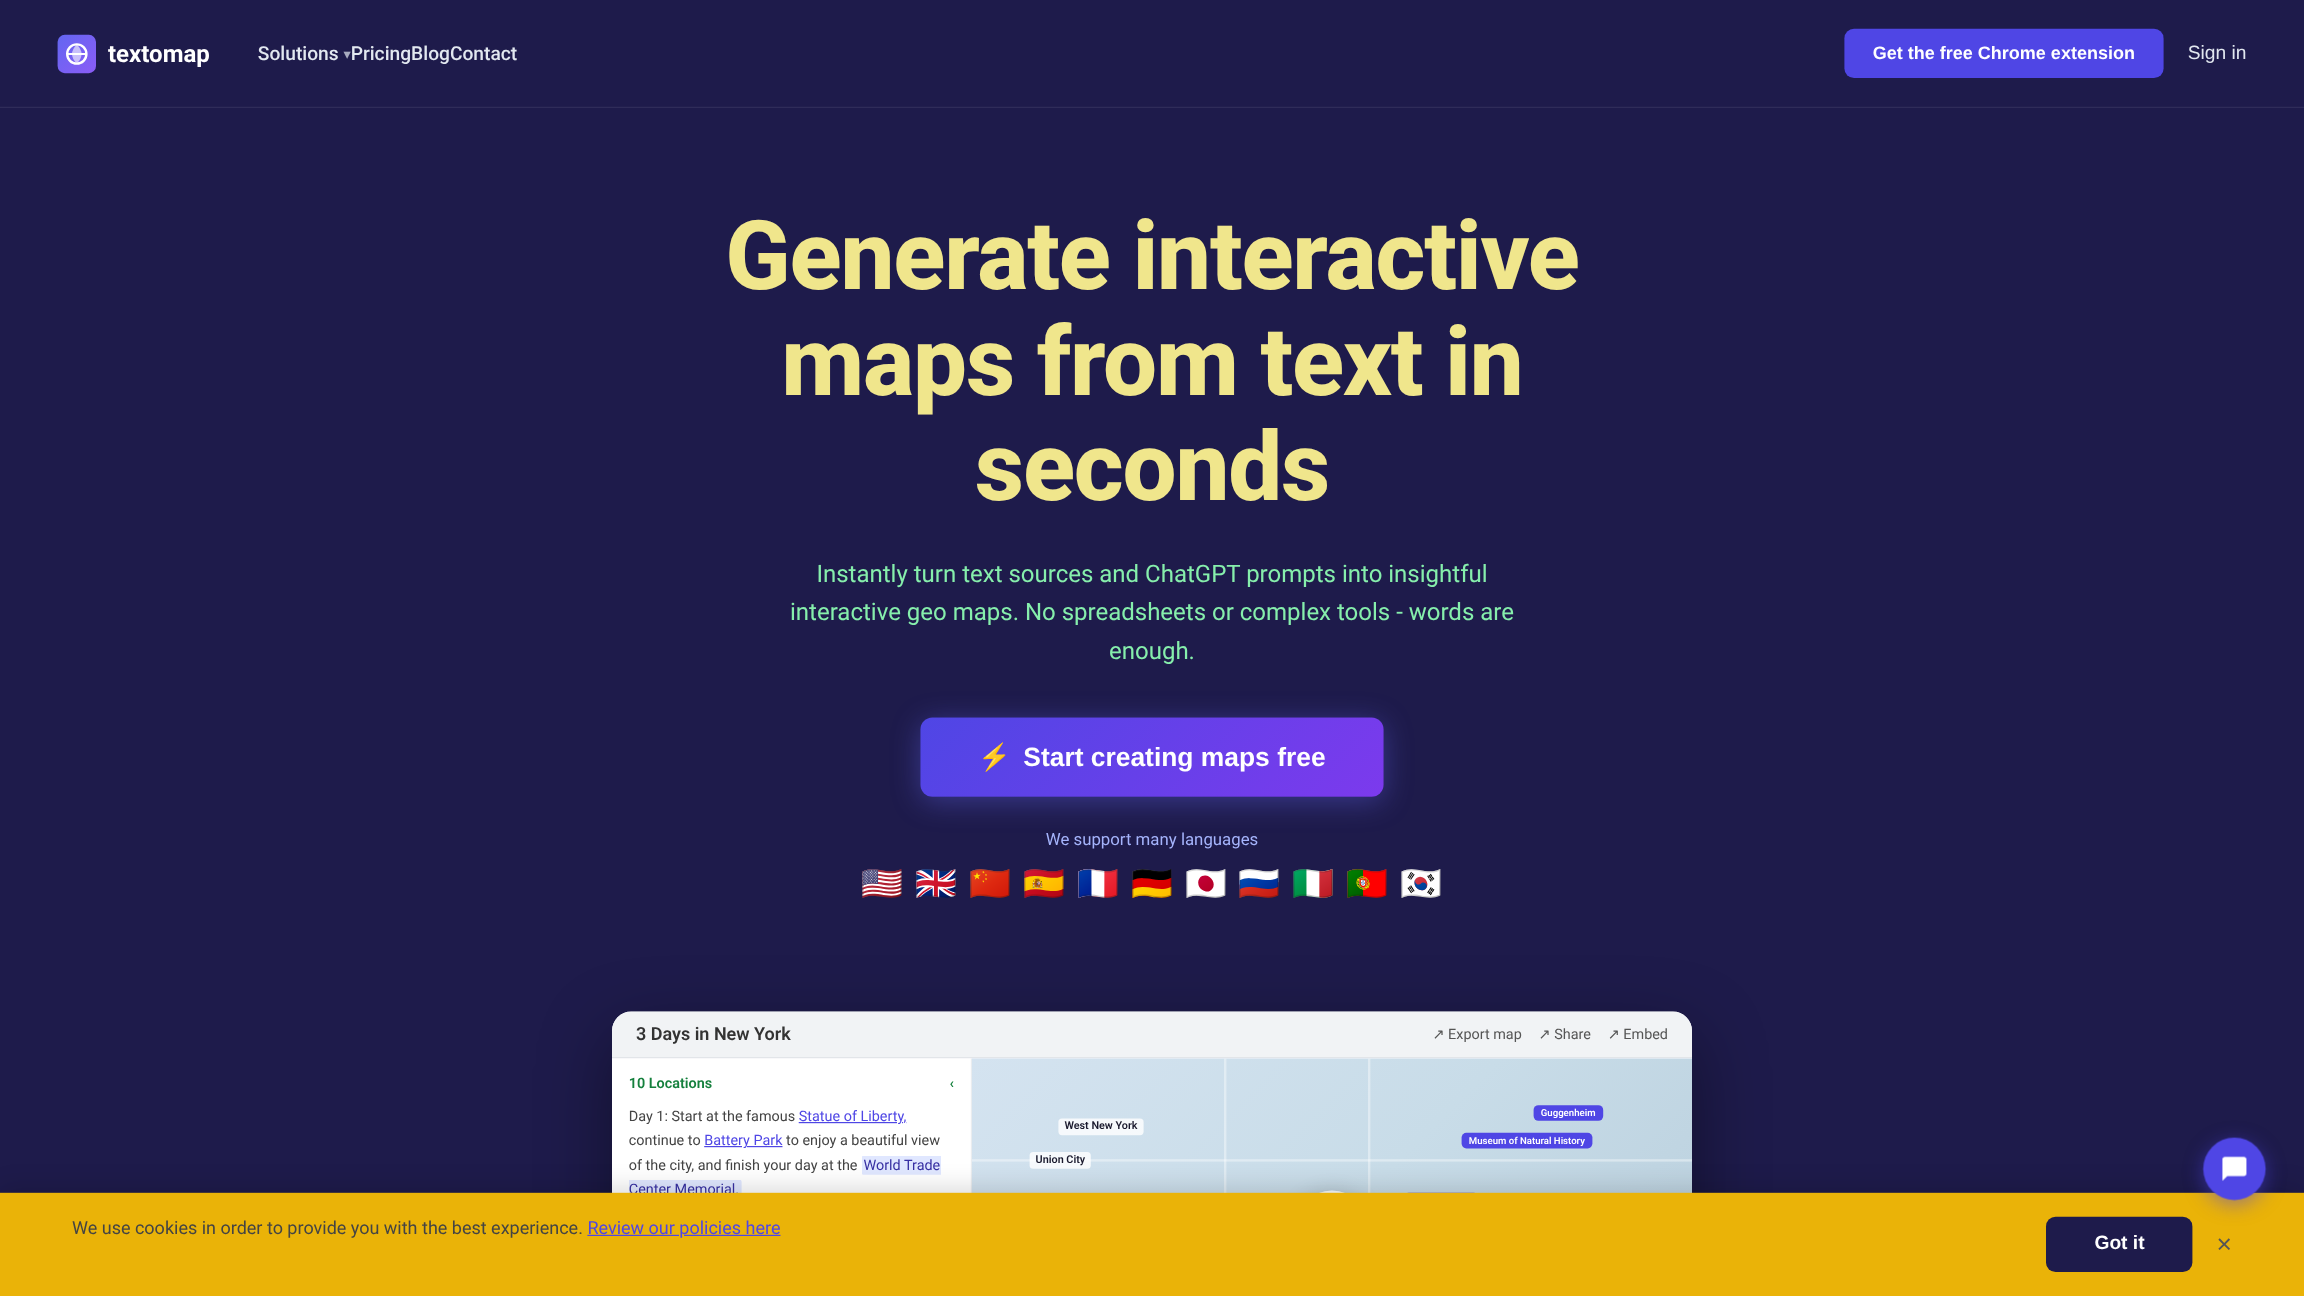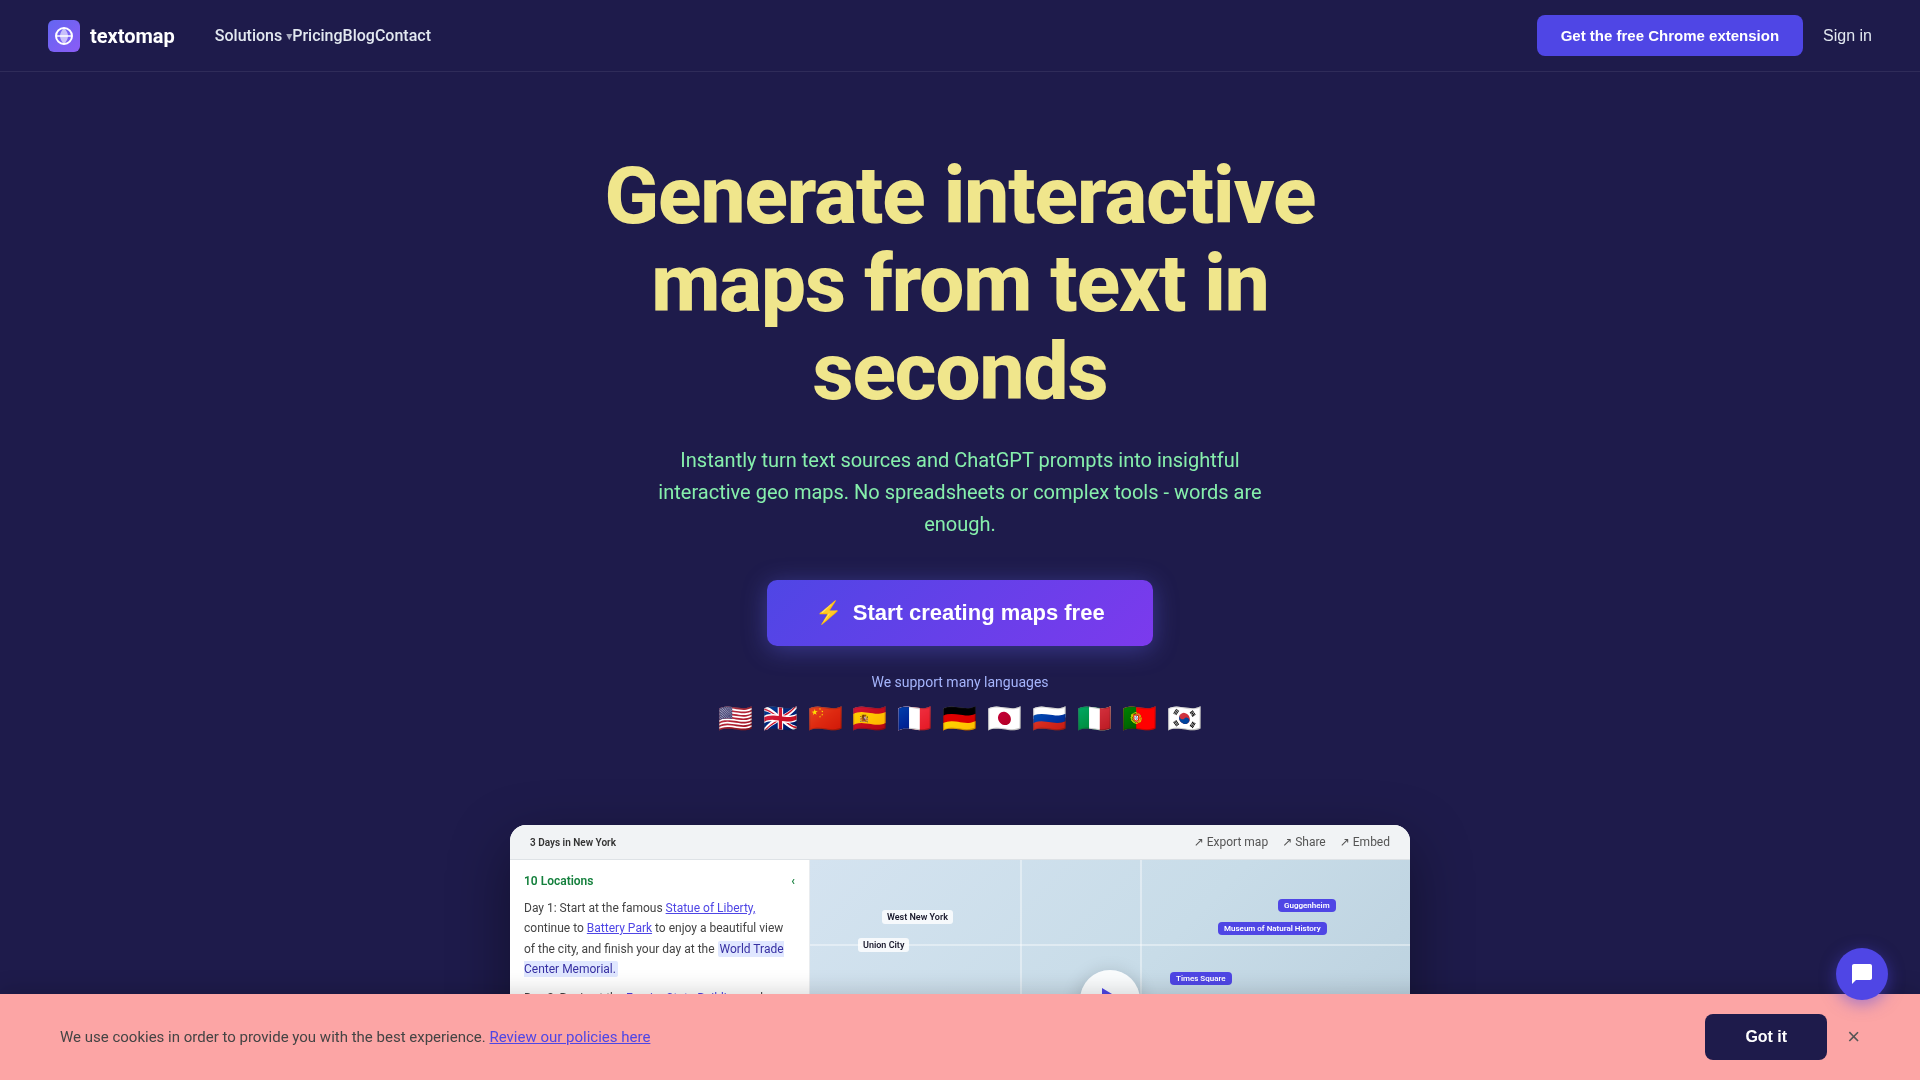--- a/index.html
+++ b/index.html
@@ -11,21 +11,21 @@
       min-height: 1080px;
       overflow-x: hidden;
     }
 
     
     .navbar {
       display: flex;
       align-items: center;
       justify-content: space-between;
       padding: 0 48px;
-      height: 72px;
+      height: 90px;
       background-color: #1e1b4b;
       border-bottom: 1px solid rgba(255,255,255,0.08);
       position: relative;
       z-index: 10;
     }
     .navbar-left {
       display: flex;
       align-items: center;
       gap: 40px;
     }
@@ -158,21 +158,21 @@
     }
     .demo-toolbar {
       background: #f1f3f5;
       padding: 10px 20px;
       display: flex;
       align-items: center;
       justify-content: space-between;
       border-bottom: 1px solid #dee2e6;
     }
     .demo-title {
-      font-size: 10px;
+      font-size: 15px;
       font-weight: 600;
       color: #333;
     }
     .demo-actions {
       display: flex;
       gap: 14px;
     }
     .demo-action-btn {
       font-size: 12px;
       color: #555;
@@ -279,25 +279,25 @@
       border-left: 20px solid #4f46e5;
       margin-left: 4px;
     }
 
     
     .cookie-banner {
       position: fixed;
       bottom: 0;
       left: 0;
       right: 0;
-      background: #fca5a5;
+      background: #eab308;
       color: #333;
       padding: 20px 60px;
       display: flex;
-      align-items: center;
+      align-items: flex-start;
       justify-content: space-between;
       box-shadow: 0 -4px 20px rgba(0,0,0,0.15);
       z-index: 100;
     }
     .cookie-text {
       font-size: 15px;
       color: #444;
     }
     .cookie-link {
       color: #4f46e5;

